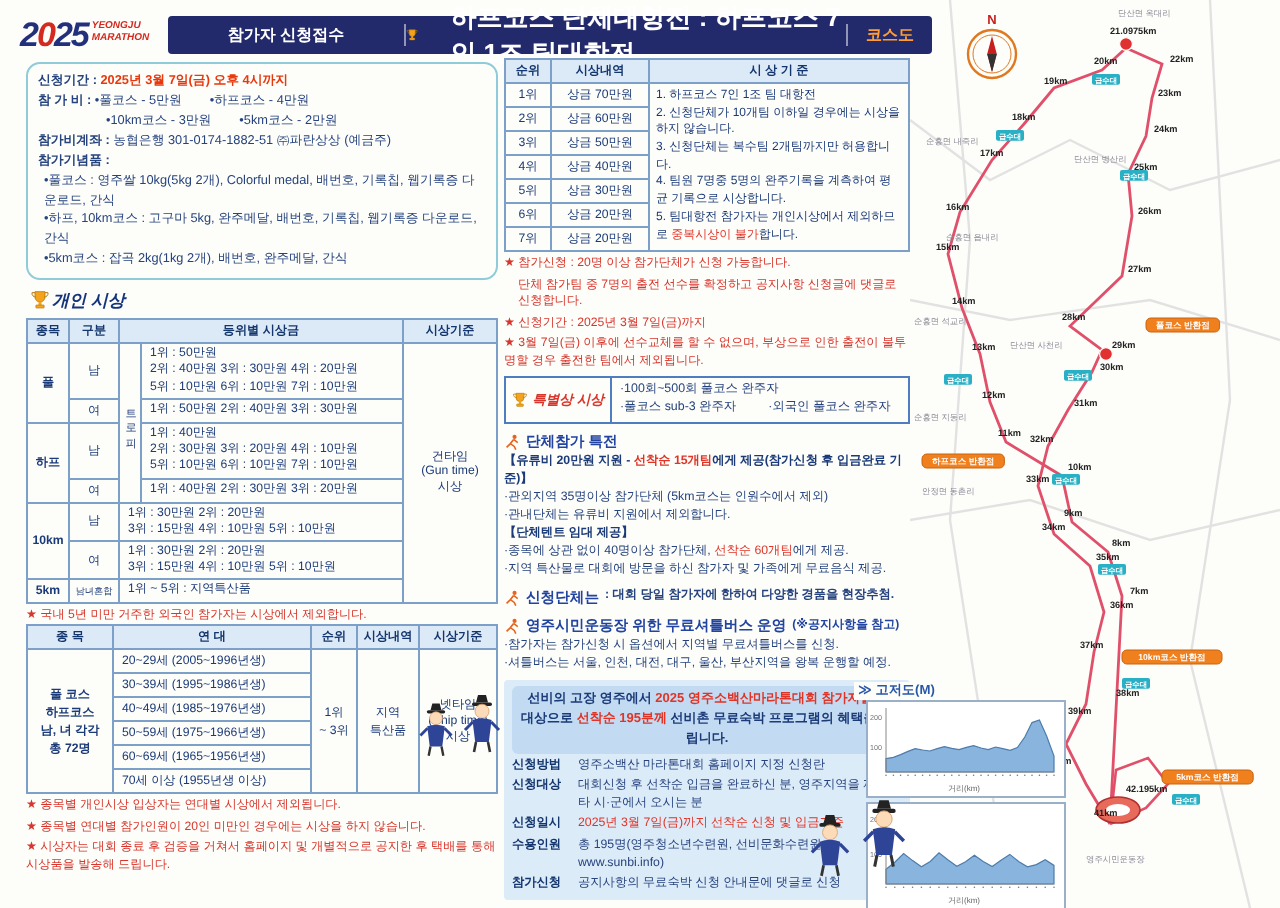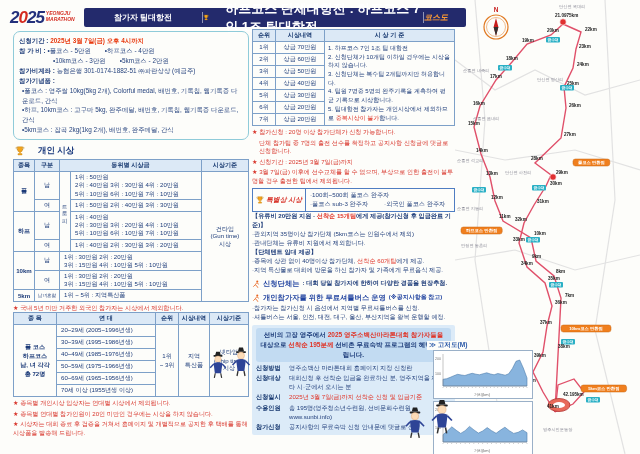--- a/index.html
+++ b/index.html
@@ -10,30 +10,30 @@
   
   .logo{position:absolute;left:10px;top:4px;width:74px;height:26px;display:flex;align-items:center;}
   .logo-year{font-weight:bold;font-style:italic;font-size:17px;color:#23307c;letter-spacing:-1px;line-height:1;}
   .logo-year .y-o{color:#d42b20;}
   .logo-text{margin-left:2px;font-weight:bold;font-style:italic;color:#d42b20;font-size:5px;line-height:1.15;}
   
   .topbar{position:absolute;left:84px;top:8px;width:382px;height:19px;background:#232a6c;border-radius:2px;
           display:flex;align-items:center;color:#fff;}
   .tb-left{width:118px;text-align:center;font-weight:bold;font-size:8px;border-right:1px solid rgba(255,255,255,.5);}
   .tb-center{flex:1;display:flex;align-items:center;justify-content:space-between;gap:16px;font-weight:bold;font-size:13px;}
-  .tb-right{width:42px;font-weight:bold;font-size:8px;color:#ff9c33;border-left:1px solid rgba(255,255,255,.5);font-style:italic;}
+  .tb-right{width:42px;text-align:center;font-weight:bold;font-size:8px;color:#ff9c33;border-left:1px solid rgba(255,255,255,.5);}
   
   .col-left{position:absolute;left:13px;top:31px;width:236px;z-index:2;}
   .col-mid{position:absolute;left:252px;top:29px;width:203px;z-index:2;}
   .info-box{border:1.5px solid #8fcbd9;border-radius:7px;padding:4px 5px;font-size:6.4px;line-height:1.55;color:#26437e;}
   .info-box .lbl{font-weight:bold;}
   .info-box .period{color:#e8380d;font-weight:bold;}
   .fee-row{display:flex;gap:14px;}
   .gift-item{padding-left:3px;}
-  .sec-head{display:flex;align-items:center;gap:13px;margin:5px 0 2px 2px;font-weight:bold;
+  .sec-head{display:flex;align-items:flex-start;gap:1px;margin:5px 0 2px 2px;font-weight:bold;font-style:italic;
             font-size:8.5px;color:#15357a;}
   table{border-collapse:collapse;width:100%;}
   th,td{border:1px solid #7da0c8;font-size:6.1px;padding:1px 2px;text-align:center;color:#1b3a78;}
   th{background:#dce9f6;color:#14366e;font-weight:bold;}
   .prize-cell{text-align:left;padding-left:4px;line-height:1.35;}
   .vert{writing-mode:vertical-rl;font-size:5.6px;letter-spacing:1px;padding:0;}
   .crit{line-height:1.3;}
   .note{color:#d8362c;font-size:6.1px;line-height:1.4;margin-top:2px;}
   
   #team-table td.crit-list{text-align:left;font-size:6px;line-height:1.45;padding:2px 3px;vertical-align:top;}
@@ -90,21 +90,21 @@
 
   <div class="logo">
     <div class="logo-year"><span class="y-n">2</span><span class="y-o">0</span><span class="y-n">25</span></div>
     <div class="logo-text">
       <div>YEONGJU</div>
       <div>MARATHON</div>
     </div>
   </div>
 
   <div class="topbar">
-    <div class="tb-left">참가자 팀대항전</div>
+    <div class="tb-left">참가자 신청접수</div>
     <div class="tb-center">
       <svg width="9" height="9">
           <use href="#trophy"></use>
         </svg>
       <span>하프코스 단체대항전 : 하프코스 7인 1조 팀대항전</span>
     </div>
     <div class="tb-right">코스도</div>
   </div>
 
   <svg id="map" width="185" height="454" viewBox="0 0 185 454">
@@ -412,20 +412,26 @@
       </div>
       <div class="special-items">
         <div>·100회~500회 풀코스 완주자</div>
         <div class="row2">
           <span>·풀코스 sub-3 완주자</span>
           <span>·외국인 풀코스 완주자</span>
         </div>
       </div>
     </div>
 
+    <div class="mid-head">
+      <svg width="8" height="8">
+          <use href="#run"></use>
+        </svg>
+      <span>단체참가 특전</span>
+    </div>
     <div id="benefit-lines">
         <div class="mid-line b"><span>【유류비 20만원 지원 - </span><span class="red">선착순 15개팀</span><span>에게 제공(참가신청 후 입금완료 기준)】</span></div>
         <div class="mid-line"><span>·관외지역 35명이상 참가단체 (5km코스는 인원수에서 제외)</span></div>
         <div class="mid-line"><span>·관내단체는 유류비 지원에서 제외합니다.</span></div>
         <div class="mid-line b"><span>【단체텐트 임대 제공】</span></div>
         <div class="mid-line"><span>·종목에 상관 없이 40명이상 참가단체, </span><span class="red">선착순 60개팀</span><span>에게 제공.</span></div>
       </div>
 
     <div class="mid-line">·지역 특산물로 대회에 방문을 하신 참가자 및 가족에게 무료음식 제공.</div>
 
@@ -434,21 +440,21 @@
           <use href="#run"></use>
         </svg>
       <span>신청단체는</span>
       <span class="mid-line"> : 대회 당일 참가자에 한하여 다양한 경품을 현장추첨.</span>
     </div>
 
     <div class="mid-head">
       <svg width="8" height="8">
           <use href="#run"></use>
         </svg>
-      <span>개인참가자를 위한 무료셔틀버스 운영</span>
+      <span>영주시민운동장 위한 무료셔틀버스 운영</span>
       <span class="sub">(※공지사항을 참고)</span>
     </div>
     <div id="shuttle-lines">
         <div class="mid-line">·참가자는 참가신청 시 옵션에서 지역별 무료셔틀버스를 신청.</div>
         <div class="mid-line">·셔틀버스는 서울, 인천, 대전, 대구, 울산, 부산지역을 왕복 운행할 예정.</div>
       </div>
 
     <div class="lodging">
       <div class="lodge-banner">
         <div id="lodge-banner1"><span>선비의 고장 영주에서 </span><span class="red">2025 영주소백산마라톤대회 참가자들을</span></div>

